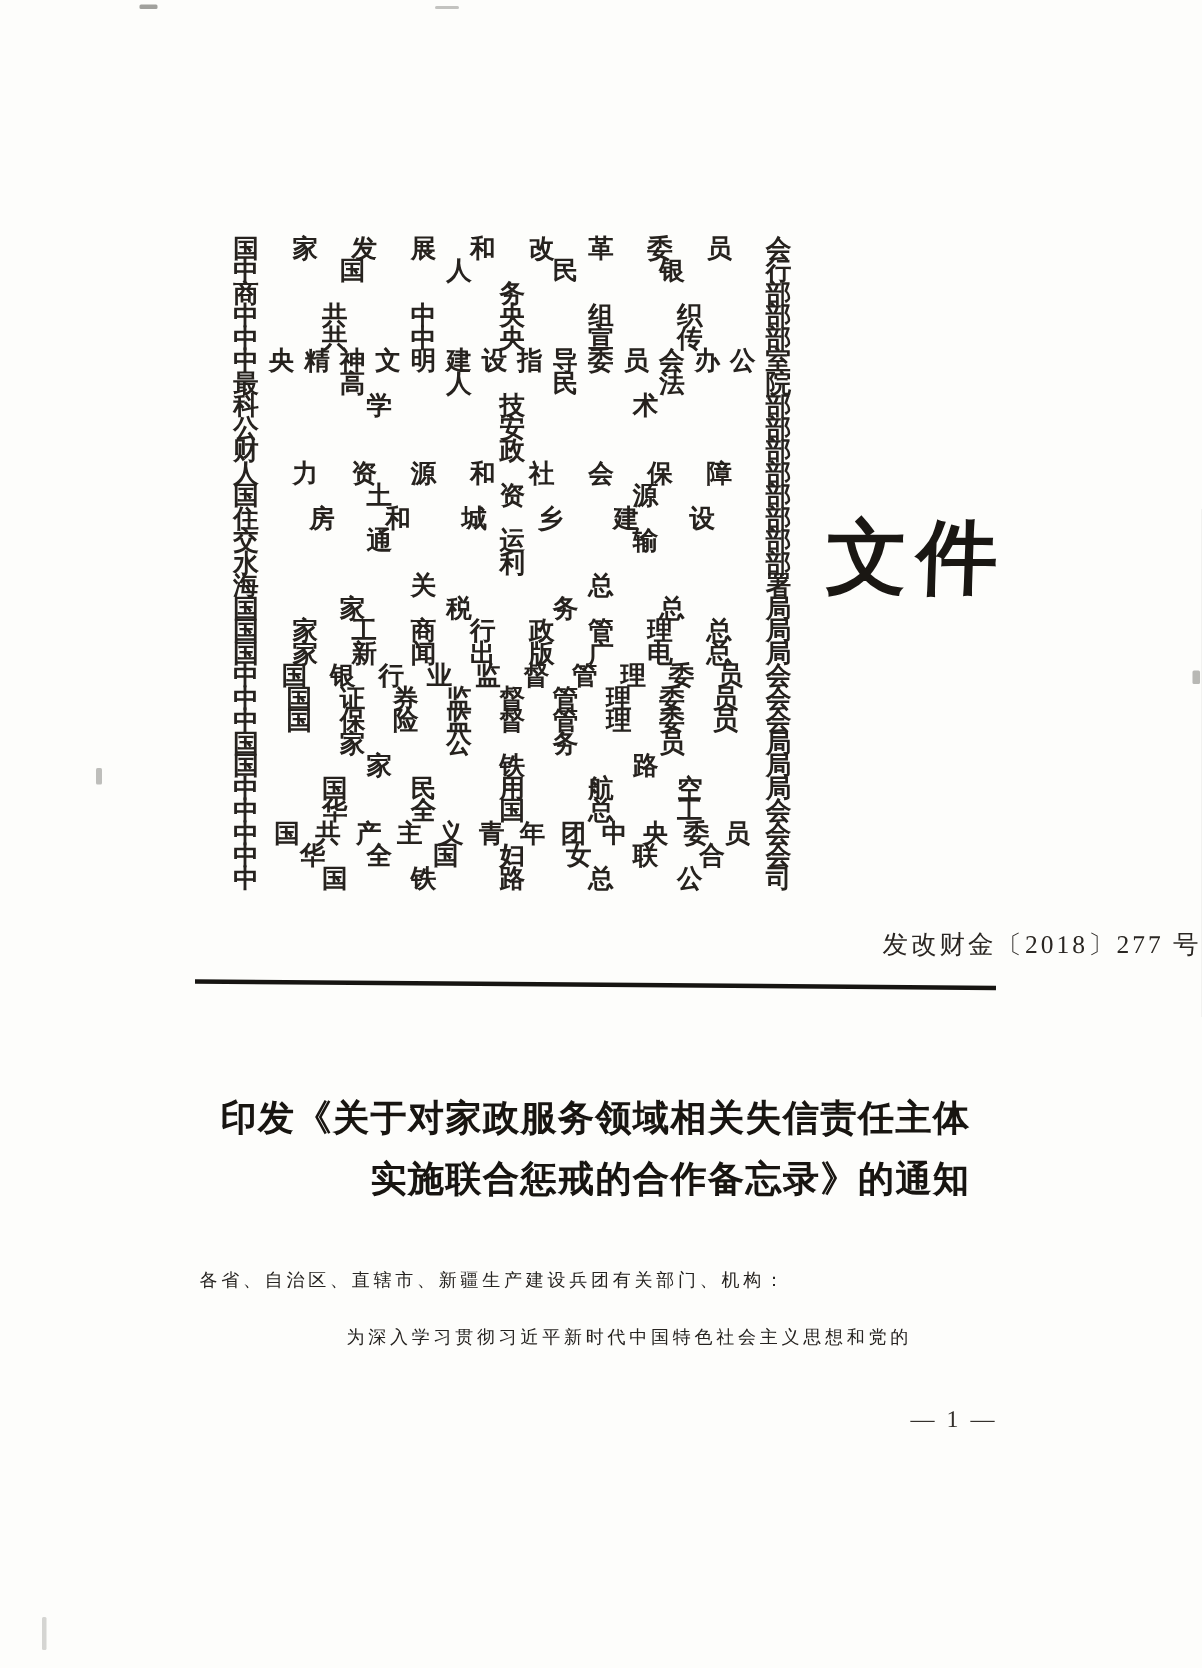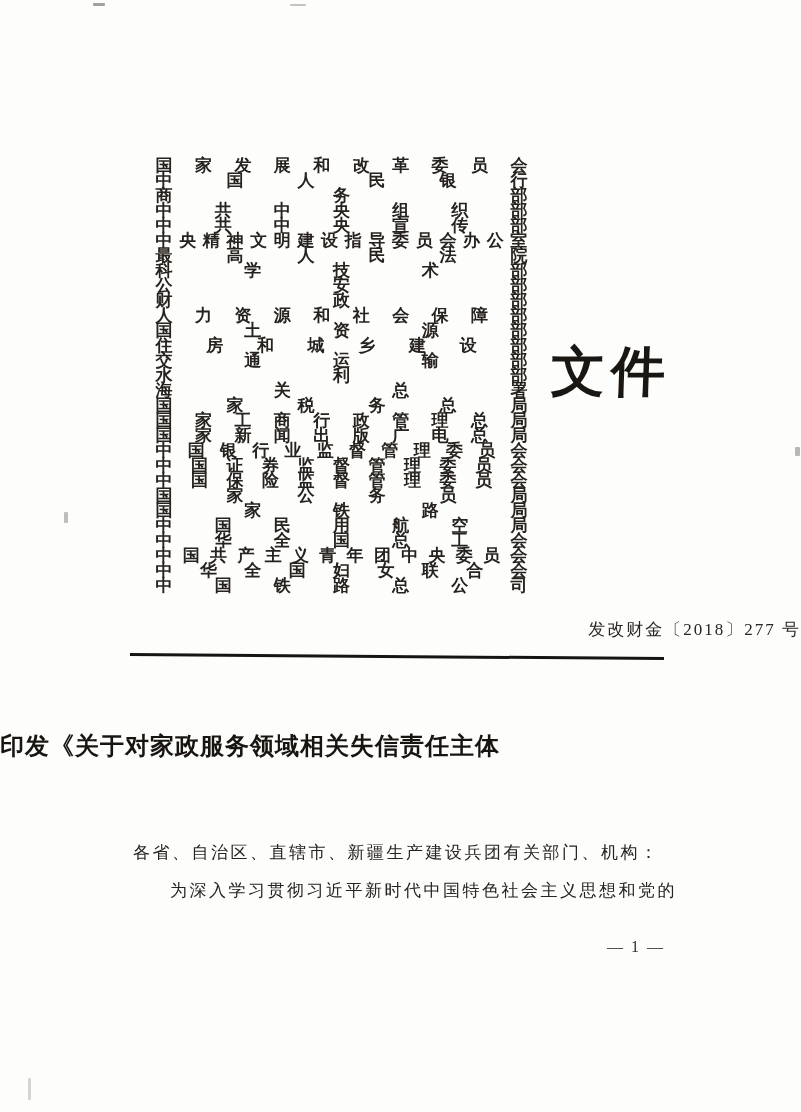--- a/index.html
+++ b/index.html
@@ -50,29 +50,29 @@
   }
 
   .rule{
     position:absolute;left:130px;top:655px;width:534px;height:3px;
     background:#171512;
     transform:rotate(0.45deg);
   }
 
   .title{
     position:absolute;left:0;top:726px;width:647px;
-    text-align:left;
+    text-align:right;
     font-size:24px;font-weight:bold;
     line-height:41px;letter-spacing:1px;
     color:#181511;
   }
 
   .body{
     position:absolute;left:133px;top:834px;width:536px;
-    font-size:17px;line-height:38px;letter-spacing:2.5px;
+    font-size:12px;line-height:38px;letter-spacing:2.5px;
     color:#262320;
   }
   .body-line{white-space:nowrap;}
   .body-line.indent{text-indent:37px;text-align:center;}
 
   .page-number{
     position:absolute;left:607px;top:938px;
     font-size:16px;letter-spacing:2px;
     color:#34302c;
   }
@@ -366,20 +366,21 @@
     </div>
 
   <div class="wenjian">文件</div>
 
   <div class="doc-number">发改财金〔2018〕277 号</div>
 
   <div class="rule"></div>
 
   <div class="title">
     <div>印发《关于对家政服务领域相关失信责任主体</div>
+    <div>实施联合惩戒的合作备忘录》的通知</div>
   </div>
 
   <div class="body">
     <div class="body-line">各省、自治区、直辖市、新疆生产建设兵团有关部门、机构：</div>
     <div class="body-line indent">为深入学习贯彻习近平新时代中国特色社会主义思想和党的</div>
   </div>
 
   <div class="page-number">— 1 —</div>
 
 </div>

